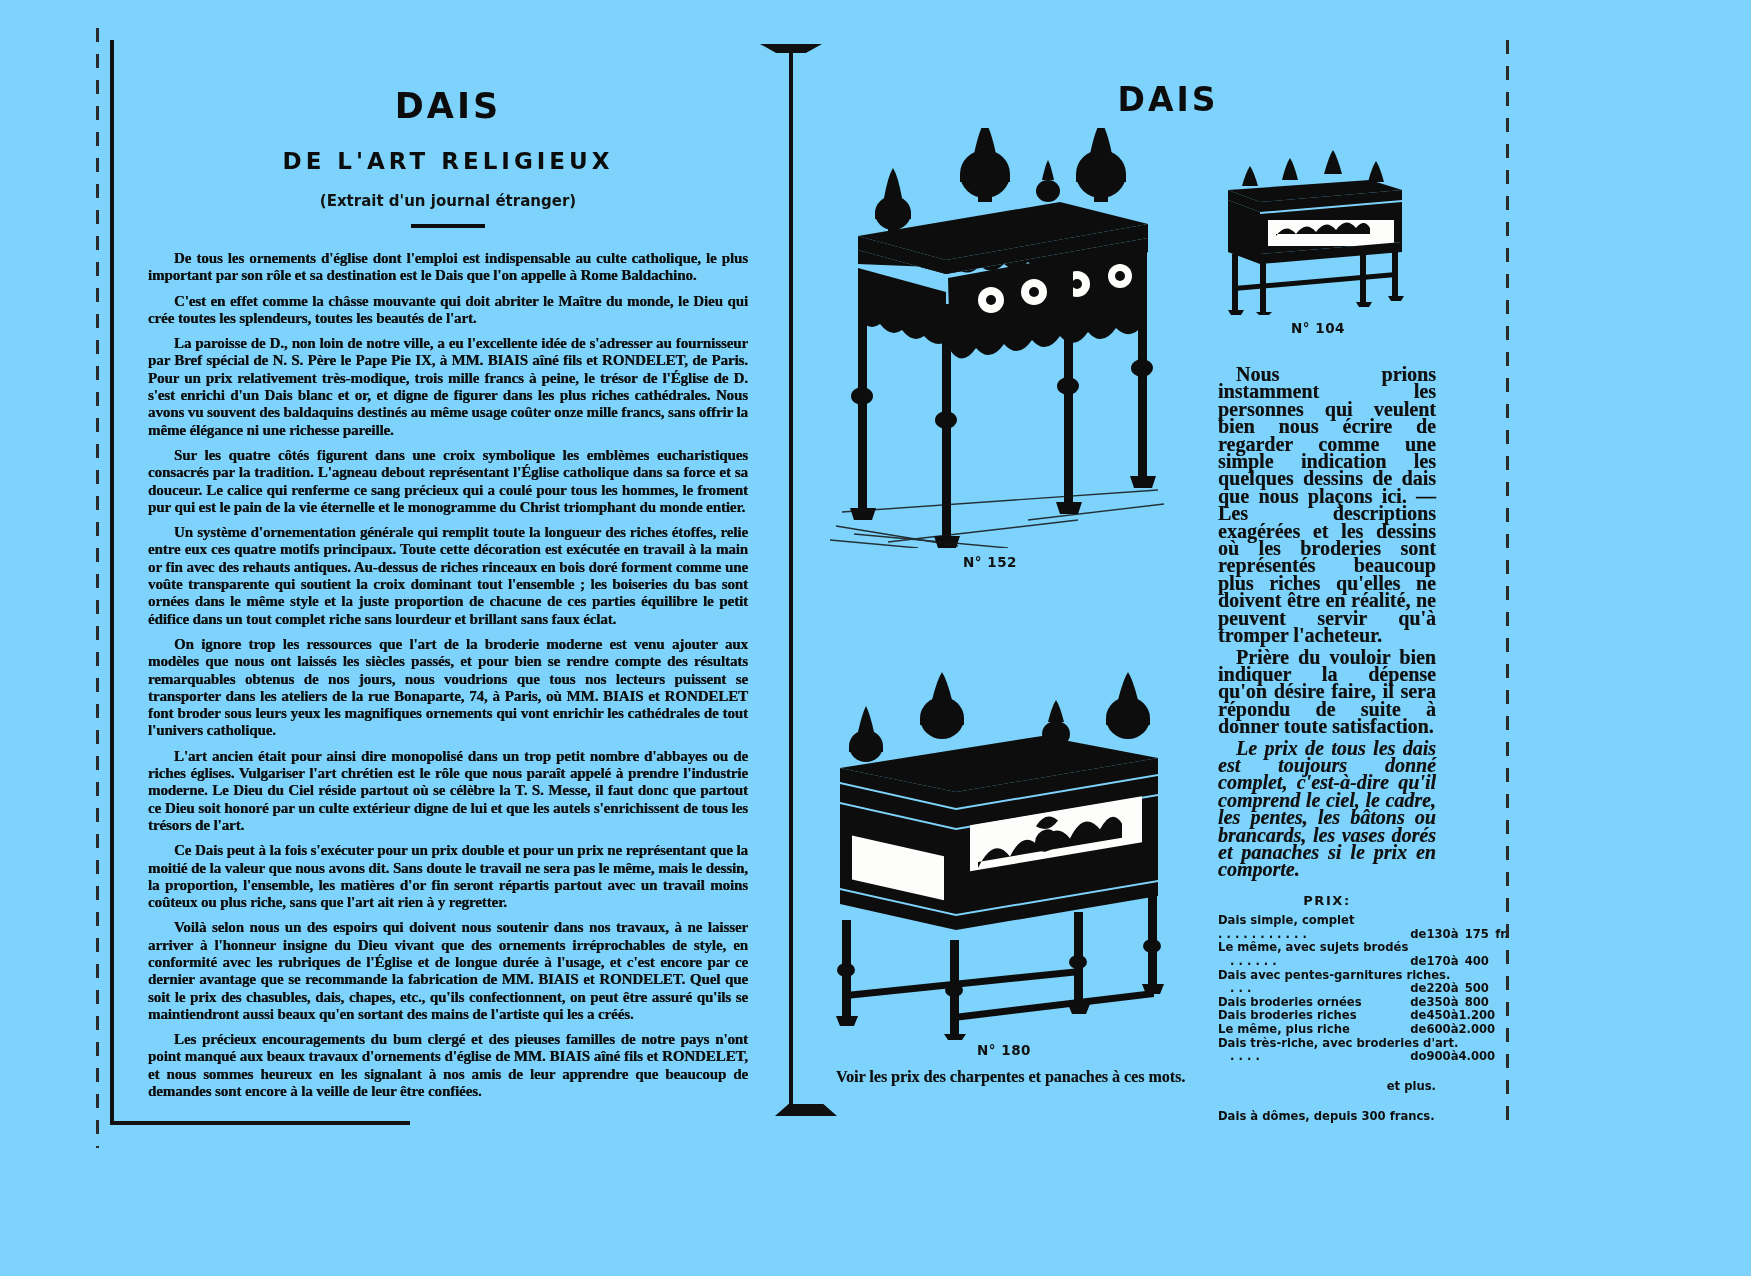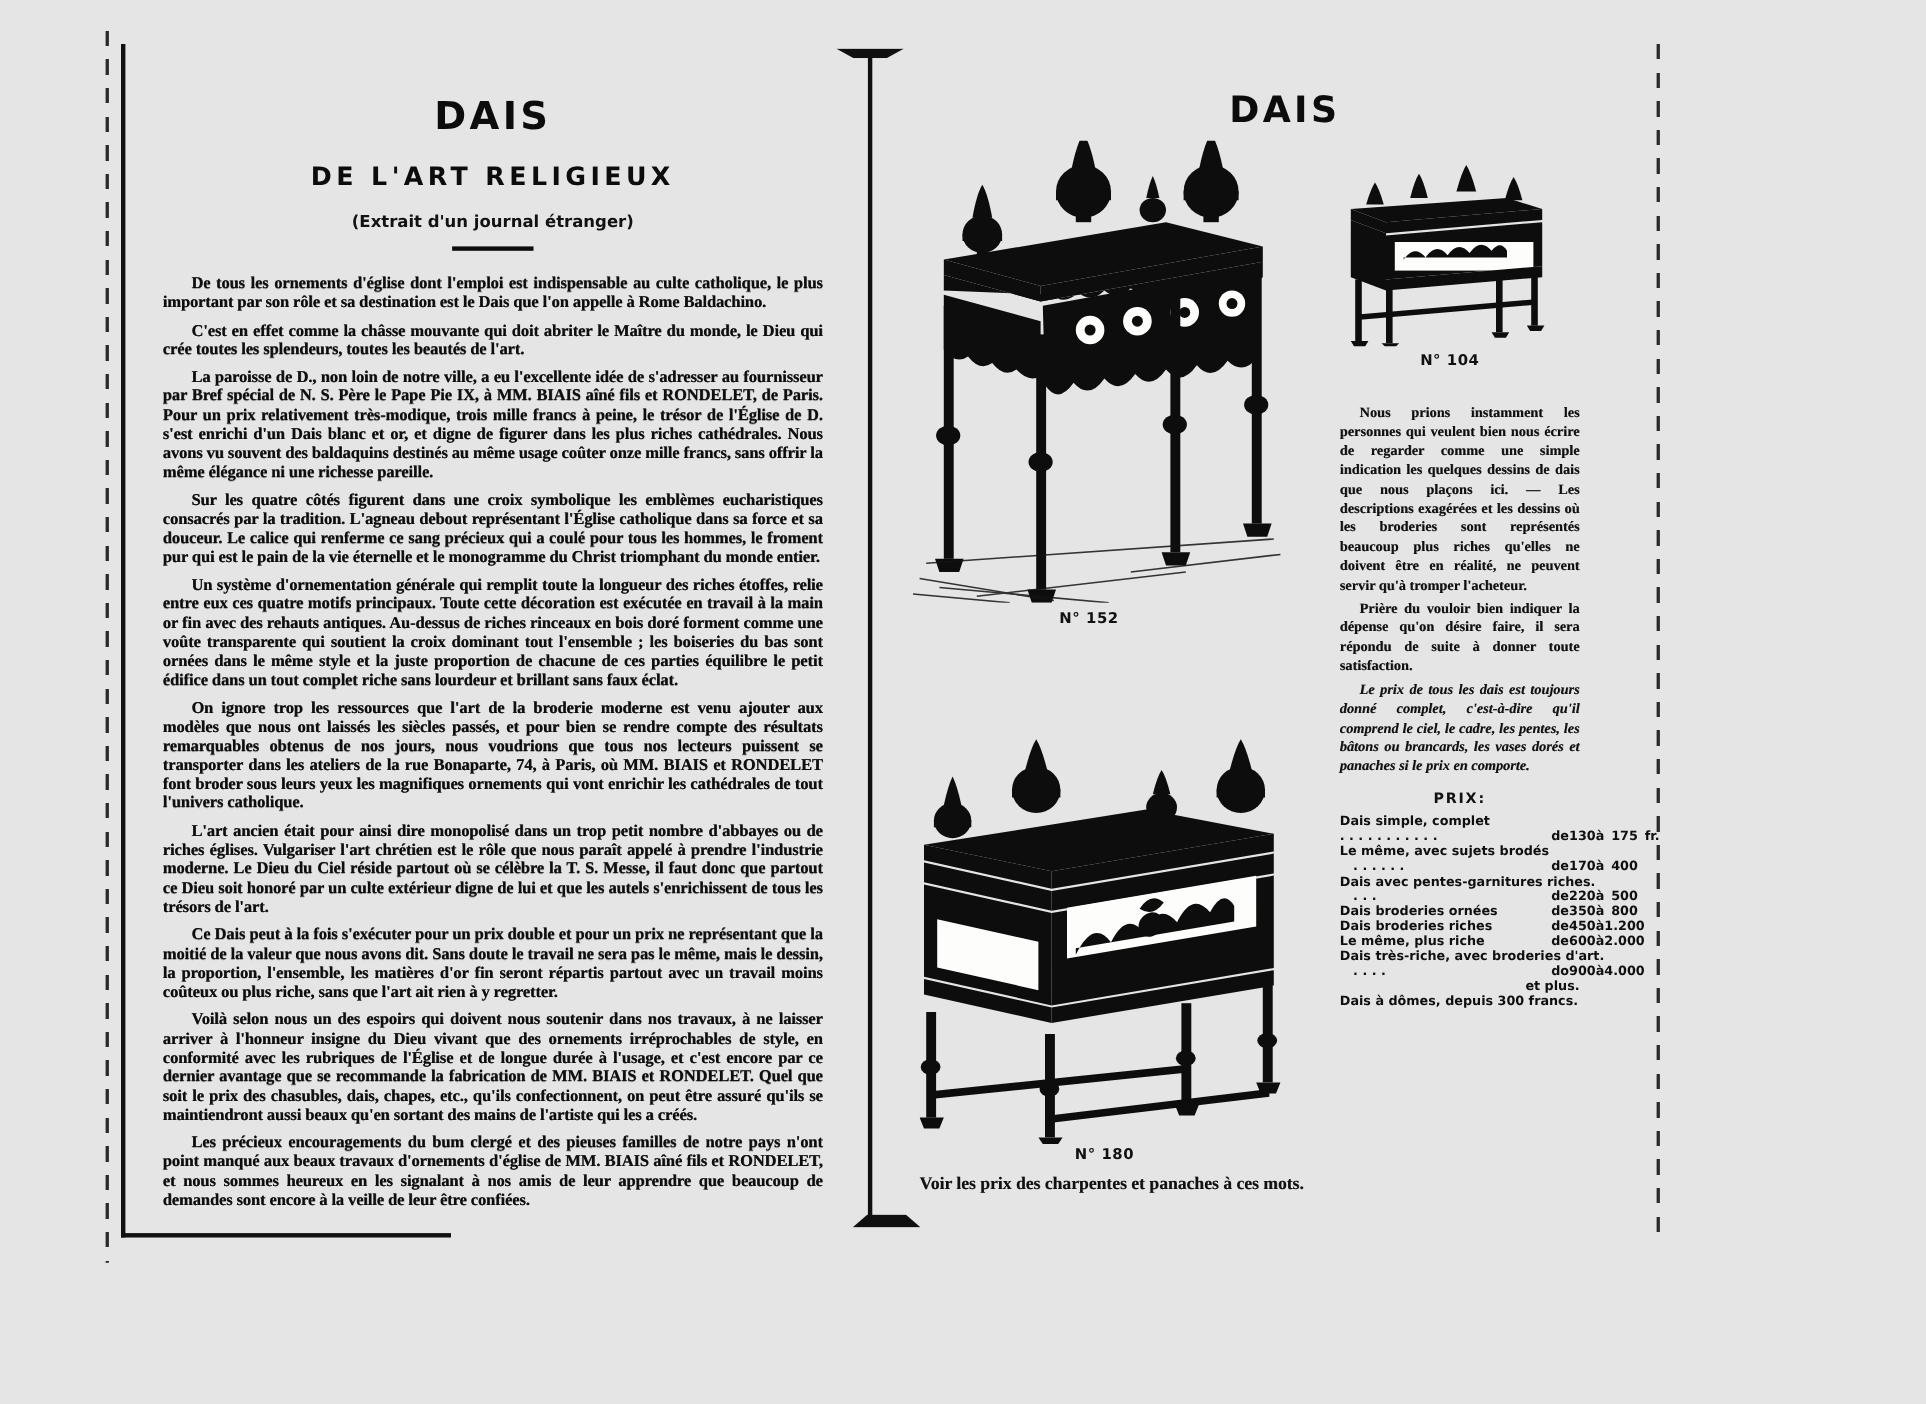--- a/index.html
+++ b/index.html
@@ -1,18 +1,18 @@
 <!DOCTYPE html>
 <html><head>
 <meta charset="utf-8">
 <style>
   html,body{margin:0;padding:0;background:#fff;}
   body{width:1751px;height:1276px;font-family:"Liberation Serif",serif;color:#111;overflow:hidden;}
 
-  #page{position:relative;width:1751px;height:1276px;background:#e5e5e5;}
+  #page{position:relative;width:1751px;height:1276px;background:#7dd3fc;}
 
   
   .dash-col{position:absolute;left:96px;top:28px;width:3px;height:1120px;
     background:repeating-linear-gradient(to bottom,#2a2a2a 0 14px,transparent 14px 26px);}
   .dash-col.right{left:1506px;height:1090px;top:40px;}
 
   
   .gutter{position:absolute;left:789px;top:52px;width:4px;height:1060px;background:#101010;}
   .gutter-top{position:absolute;left:760px;top:44px;width:62px;height:9px;background:#101010;
     clip-path:polygon(0 0,100% 0,74% 100%,26% 100%);}
@@ -40,35 +40,35 @@
   
   #col-right{position:absolute;left:828px;top:80px;width:680px;height:1030px;}
   .title-right{font-family:"DejaVu Sans",sans-serif;font-weight:bold;font-size:33px;
     letter-spacing:3px;text-align:center;margin:0;color:#0c0c0c;}
 
   .fig-cap{font-family:"DejaVu Sans",sans-serif;font-weight:bold;font-size:13.5px;
     text-align:center;letter-spacing:0.5px;color:#111;}
 
   
   .rt-col{position:absolute;left:390px;top:286px;width:218px;}
-  .rt-p{font-family:"Liberation Serif",serif;font-size:13px;line-height:17.4px;
+  .rt-p{font-family:"Liberation Serif",serif;font-size:20px;line-height:17.4px;
     text-align:justify;margin:0 0 4px 0;text-indent:18px;font-weight:600;color:#101010;
     text-shadow:0.35px 0 0 rgba(10,10,10,0.5);}
   .rt-p.ital{font-style:italic;font-weight:600;}
 
   .prix-head{font-family:"DejaVu Sans",sans-serif;font-weight:bold;font-size:13px;
     letter-spacing:1.6px;text-align:center;margin:14px 0 6px 0;color:#111;}
   table.prix{border-collapse:collapse;width:100%;font-family:"DejaVu Sans",sans-serif;
     font-weight:bold;font-size:11.6px;color:#0f0f0f;line-height:12.6px;}
   table.prix td{padding:0.5px 0;vertical-align:bottom;white-space:nowrap;}
   td.lbl{text-align:left;}
   td.dots{width:100%;}
   td.num{text-align:center;padding-left:4px;}
   .tail{font-family:"DejaVu Sans",sans-serif;font-weight:bold;font-size:11.6px;
-    margin-top:0;color:#0f0f0f;}
+    margin-top:16px;color:#0f0f0f;}
   .tail.r{text-align:right;}
 
   .footer-note{position:absolute;left:8px;top:988px;width:560px;
     font-family:"Liberation Serif",serif;font-weight:700;font-size:16px;color:#101010;
     text-shadow:0.35px 0 0 rgba(10,10,10,0.5);}
 
   
   .fig{position:absolute;}
   svg{display:block;}
 </style>

